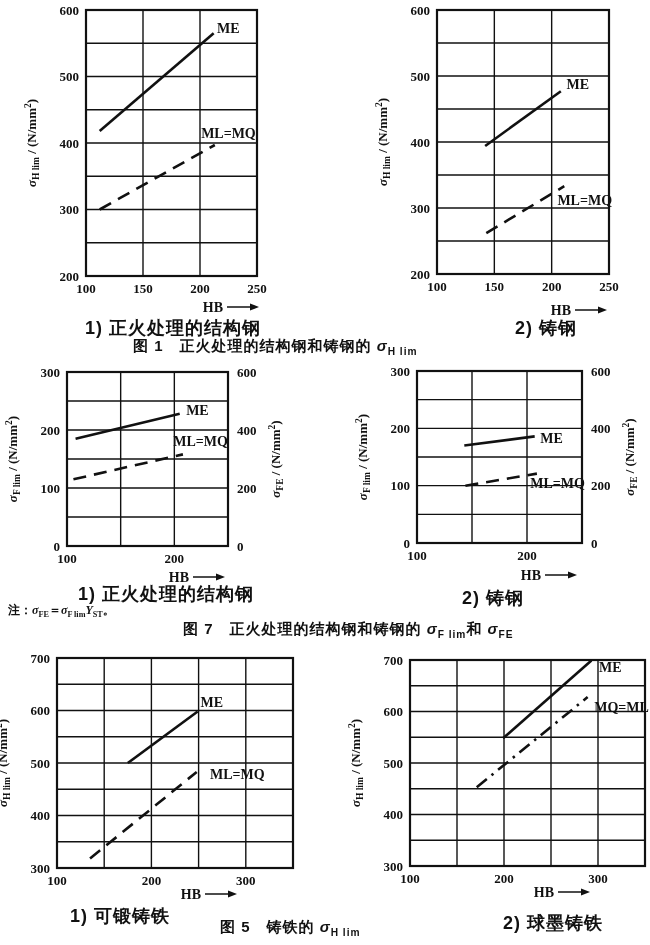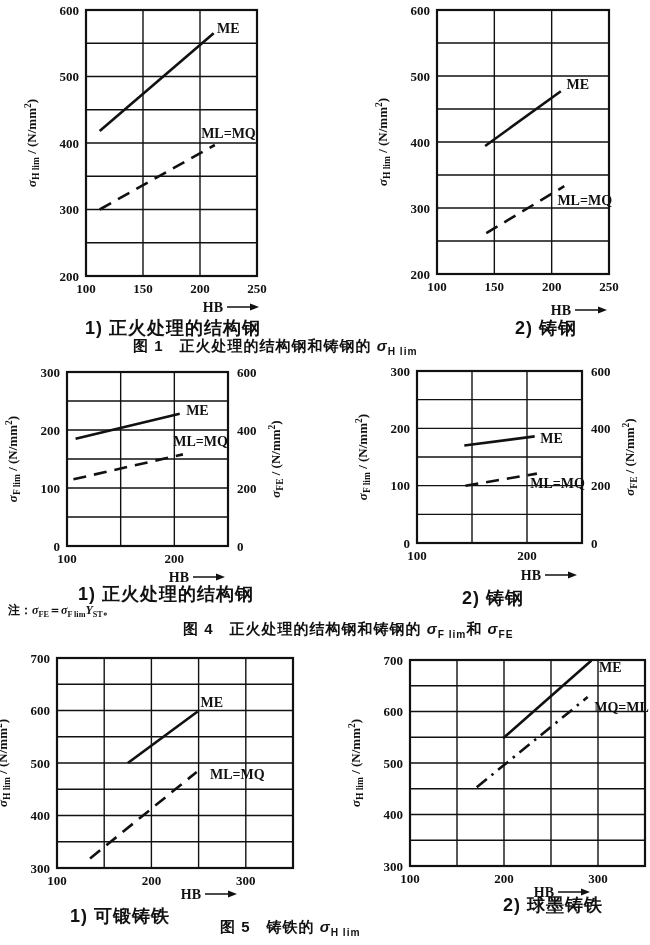--- a/index.html
+++ b/index.html
@@ -150,21 +150,21 @@
         <text x="210.3" y="127.94666666666666" font-size="14" font-weight="700">ML=MQ</text>
         <text x="221" y="220" text-anchor="end" font-size="14" font-weight="700">HB</text>
         <line x1="225" y1="215" x2="254" y2="215" stroke="#111111" stroke-width="1.5"></line>
         <polygon points="257,215 248,211.5 248,218.5" fill="#111111"></polygon>
       </svg>
     <div class="subcap" style="left:142px;top:226px">2) 铸钢</div>
   </div>
 
   <div class="note" style="left:8px;top:602px"><span>注：</span><span class="i">σ</span><span class="sb">FE</span><span>＝</span><span class="i">σ</span><span class="sb">F lim</span><span class="i">Y</span><span class="sb">ST</span><span>。</span></div>
 
-  <div class="figcap" style="left:183px;top:620px"><span>图 4　正火处理的结构钢和铸钢的 </span><span class="i">σ</span><span class="sb">F lim</span><span>和 </span><span class="i">σ</span><span class="sb">FE</span></div>
+  <div class="figcap" style="left:183px;top:620px"><span>图 7　正火处理的结构钢和铸钢的 </span><span class="i">σ</span><span class="sb">F lim</span><span>和 </span><span class="i">σ</span><span class="sb">FE</span></div>
 
   <div class="chart" style="left:0;top:645px;width:320px;height:280px">
     <svg width="320" height="280">
         <line x1="104.2" y1="13" x2="104.2" y2="223" stroke="#111111" stroke-width="1.4"></line>
         <line x1="151.4" y1="13" x2="151.4" y2="223" stroke="#111111" stroke-width="1.4"></line>
         <line x1="198.6" y1="13" x2="198.6" y2="223" stroke="#111111" stroke-width="1.4"></line>
         <line x1="245.8" y1="13" x2="245.8" y2="223" stroke="#111111" stroke-width="1.4"></line>
         <line x1="57" y1="196.75" x2="293" y2="196.75" stroke="#111111" stroke-width="1.4"></line>
         <line x1="57" y1="170.5" x2="293" y2="170.5" stroke="#111111" stroke-width="1.4"></line>
         <line x1="57" y1="144.25" x2="293" y2="144.25" stroke="#111111" stroke-width="1.4"></line>
@@ -217,18 +217,18 @@
         <text x="83" y="19.5" text-anchor="end" font-size="13" font-weight="600">700</text>
         <text transform="translate(40,118) rotate(-90)" text-anchor="middle" font-size="13" font-weight="600"><tspan dy="0" font-size="13" font-style="italic">σ</tspan><tspan dy="3" font-size="9.5">H lim</tspan><tspan dy="-3" font-size="13"> / (N/mm</tspan><tspan dy="-5" font-size="9.5">2</tspan><tspan dy="5" font-size="13">)</tspan></text>
         <polyline points="183.06,93.28 271.42,15.514999999999986" fill="none" stroke="#111111" stroke-width="2.6"></polyline>
         <text x="278.94" y="26.724999999999994" font-size="14" font-weight="700">ME</text>
         <polyline points="156.74,142.20499999999998 267.65999999999997,52.08000000000001" fill="none" stroke="#111111" stroke-width="2.6" stroke-dasharray="13 6 2.5 6"></polyline>
         <text x="274.24" y="66.89500000000001" font-size="14" font-weight="700">MQ=ML</text>
         <text x="234" y="252" text-anchor="end" font-size="14" font-weight="700">HB</text>
         <line x1="238" y1="247" x2="267" y2="247" stroke="#111111" stroke-width="1.5"></line>
         <polygon points="270,247 261,243.5 261,250.5" fill="#111111"></polygon>
       </svg>
-    <div class="subcap" style="left:183px;top:248px">2) 球墨铸铁</div>
+    <div class="subcap" style="left:183px;top:266px">2) 球墨铸铁</div>
   </div>
 
   <div class="figcap" style="left:220px;top:918px"><span>图 5　铸铁的 </span><span class="i">σ</span><span class="sb">H lim</span></div>
 
 </div>
 
 </body></html>

